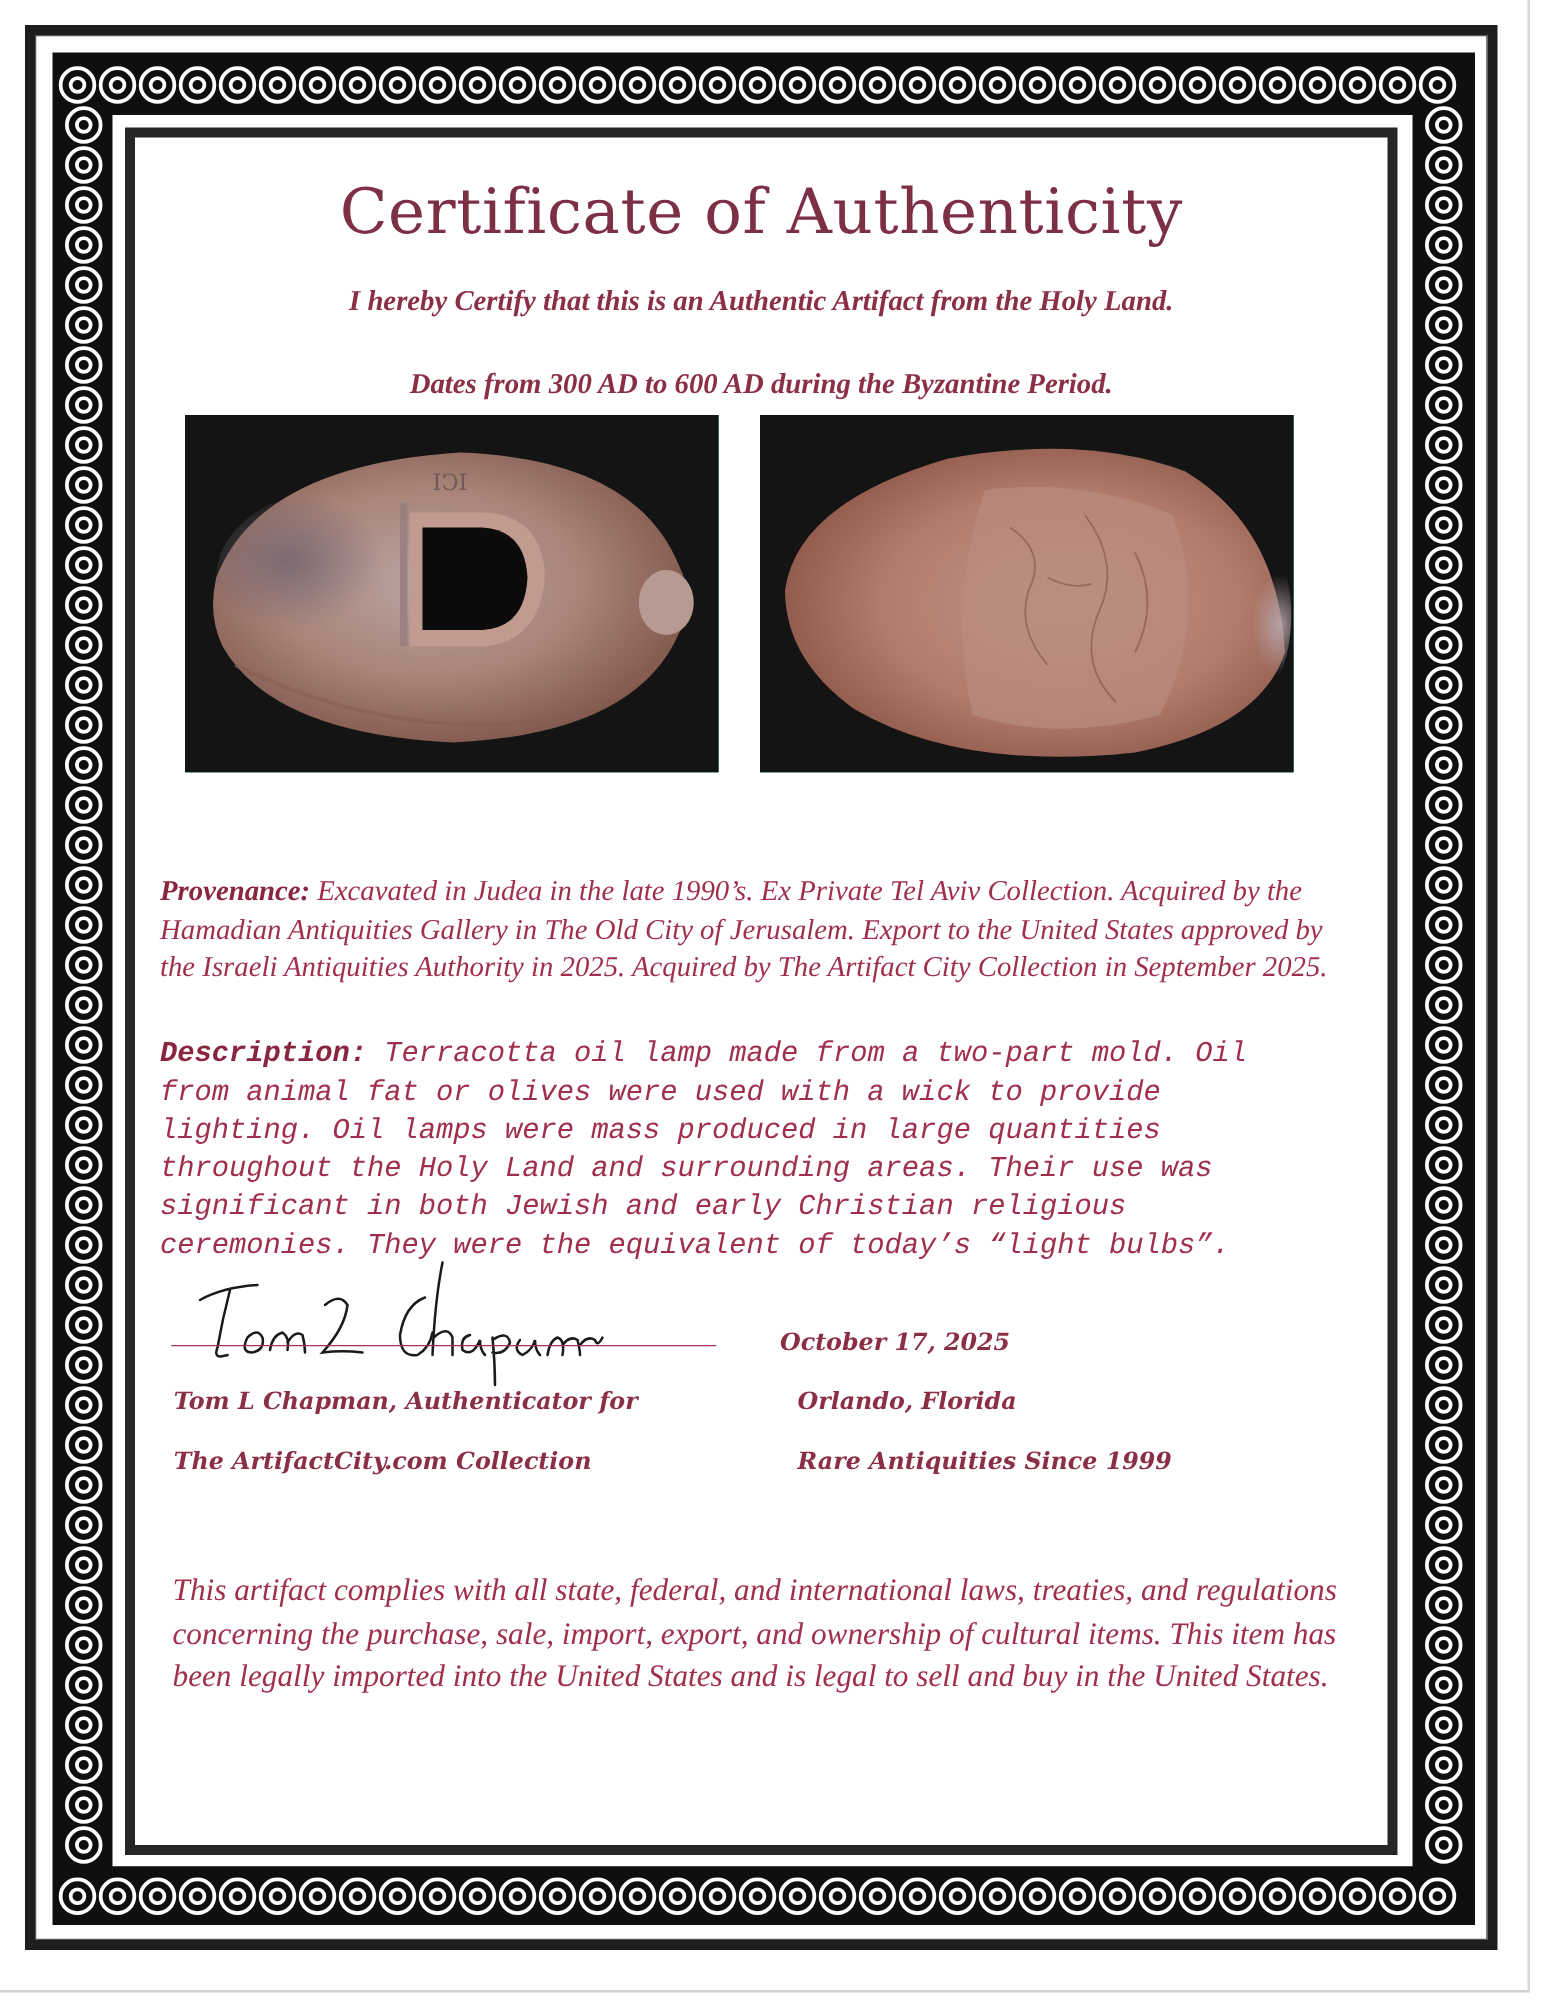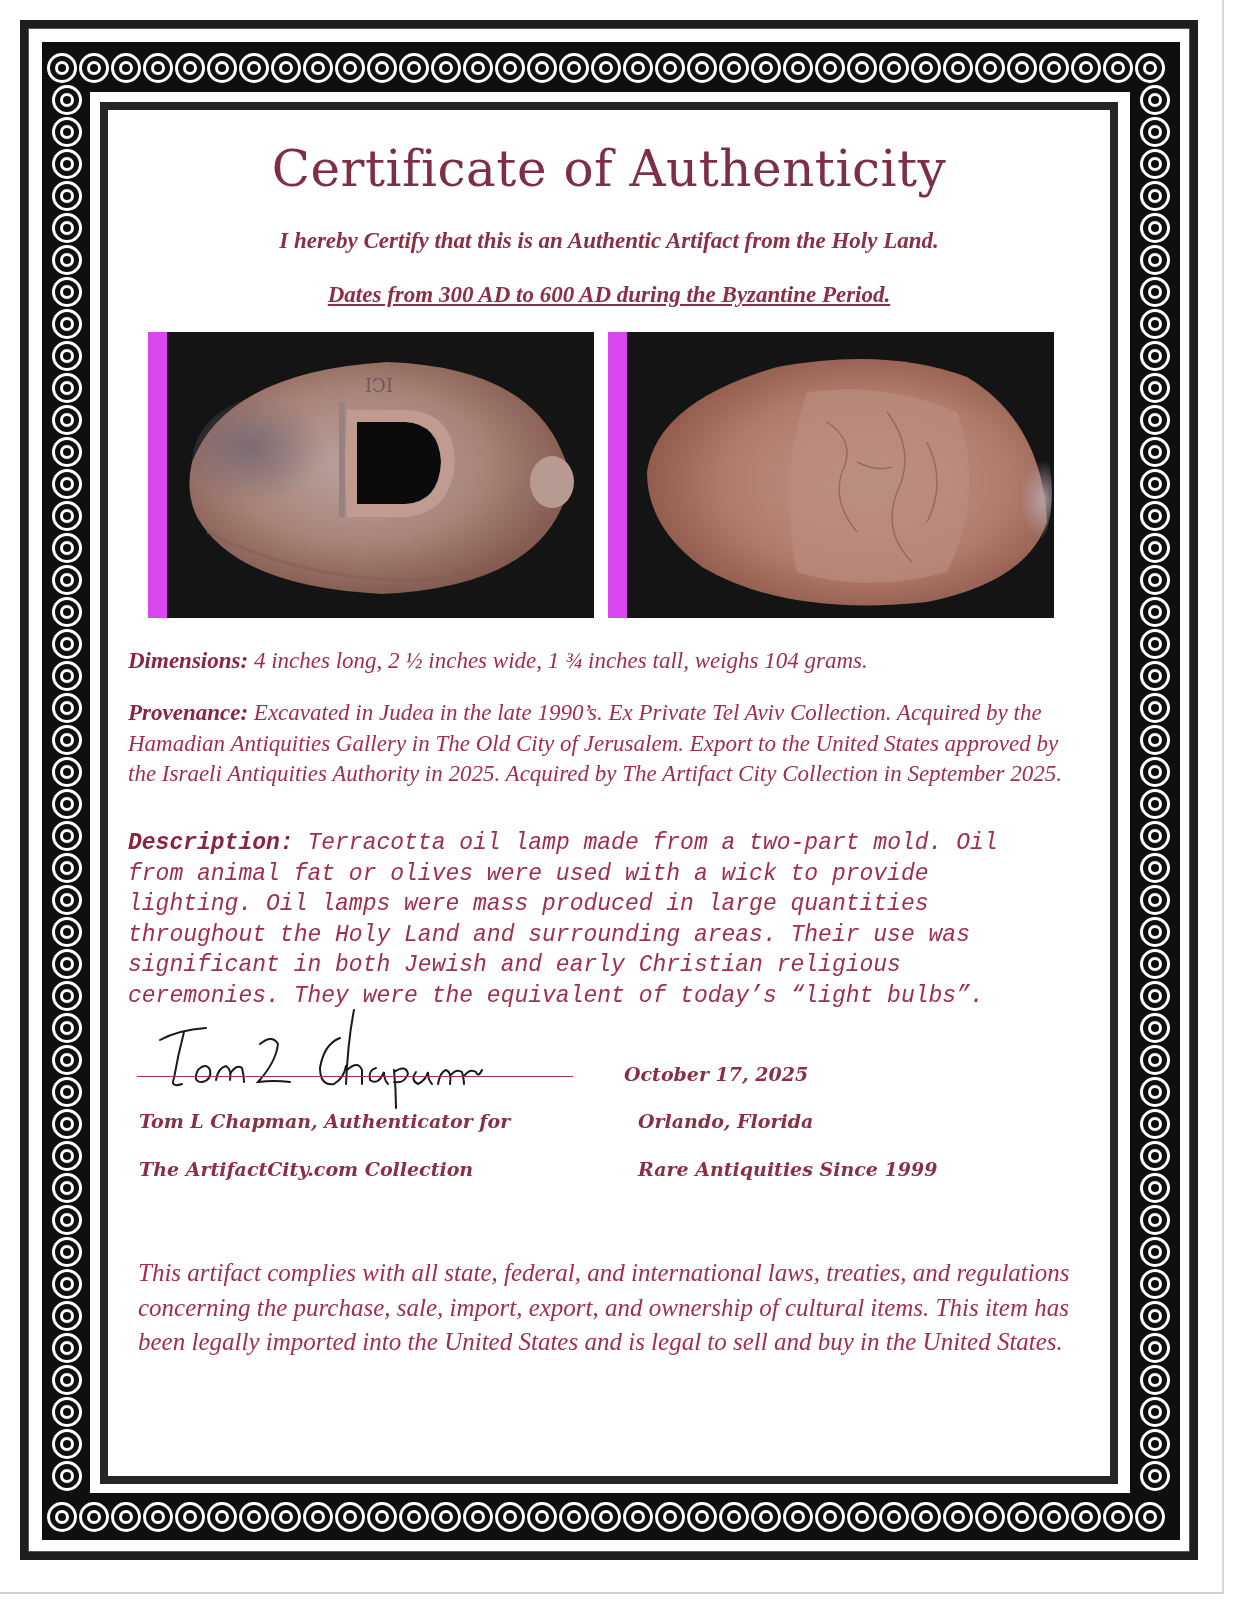--- a/index.html
+++ b/index.html
@@ -77,23 +77,22 @@
     position: absolute; left: 0; right: 0;
     text-align: center;
     font-family: "Liberation Serif", serif;
     font-style: italic;
     font-weight: bold;
     font-size: 23px;
     color: #8a2f45;
   }
   .photo {
     position: absolute;
-    background: #d946ef;
+    background: #15803d;
     overflow: hidden;
-    padding-left: 19px;
   }
   .photo svg { display: block; }
   .para {
     position: absolute;
     left: 20px; width: 960px;
     font-family: "Liberation Serif", serif;
     font-style: italic;
     font-size: 23px;
     line-height: 30.5px;
     color: #a02f4d;
@@ -302,21 +301,21 @@
     <div class="circ"></div>
   </div>
 
 <div class="inner-line"></div>
 
 <div class="content">
 
   <div class="title">Certificate of Authenticity</div>
 
   <div class="subtitle" style="top:118px;">I hereby Certify that this is an Authentic Artifact from the Holy Land.</div>
-  <div class="subtitle" style="top:172px;text-decoration:underline;">Dates from 300 AD to 600 AD during the Byzantine Period.</div>
+  <div class="subtitle" style="top:184px;">Dates from 300 AD to 600 AD during the Byzantine Period.</div>
 
   <div class="photo" style="left:40px; top:222px; width:427px; height:286px;" title="Terracotta oil lamp, top view with fill hole">
     <svg width="427" height="286" viewBox="0 0 427 286">
       <defs>
         <radialGradient id="lampA" cx="45%" cy="45%" r="60%">
           <stop offset="0%" stop-color="#b9a4a0"></stop>
           <stop offset="55%" stop-color="#a98378"></stop>
           <stop offset="100%" stop-color="#7d5449"></stop>
         </radialGradient>
         <radialGradient id="stainA" cx="30%" cy="40%" r="40%">
@@ -355,23 +354,20 @@
       <path d="M 180 60 Q 260 50 330 80 Q 360 160 320 240 Q 240 262 170 240 Q 150 150 180 60 Z" fill="#b98c7f" opacity="0.7"></path>
       <g stroke="#7d4e42" stroke-width="1.5" fill="none" opacity="0.55">
         <path d="M 200 90 Q 230 110 215 140 Q 205 170 230 200"></path>
         <path d="M 260 80 Q 290 120 270 160 Q 255 200 285 230"></path>
         <path d="M 300 110 Q 320 150 300 190"></path>
         <path d="M 230 130 Q 250 140 265 135"></path>
       </g>
     </svg>
   </div>
 
-  <div class="para" style="top:536px;">
-    <span class="lbl">Dimensions:</span><span> 4 inches long, 2 ½ inches wide, 1 ¾ inches tall, weighs 104 grams.</span>
-  </div>
 
   <div class="para" style="top:588px; width:935px;">
     <span class="lbl">Provenance:</span><span> Excavated in Judea in the late 1990’s. Ex Private Tel Aviv Collection. Acquired by the Hamadian Antiquities Gallery in The Old City of Jerusalem. Export to the United States approved by the Israeli Antiquities Authority in 2025. Acquired by The Artifact City Collection in September 2025.</span>
   </div>
 
   <div class="para" style="top:718px; width:935px;font-family:Liberation Mono, monospace;">
     <span class="lbl">Description:</span><span> Terracotta oil lamp made from a two-part mold. Oil from animal fat or olives were used with a wick to provide lighting. Oil lamps were mass produced in large quantities throughout the Holy Land and surrounding areas. Their use was significant in both Jewish and early Christian religious ceremonies. They were the equivalent of today’s “light bulbs”.</span>
   </div>
 
   <svg class="sig-svg" width="380" height="110" viewBox="0 0 380 110">

